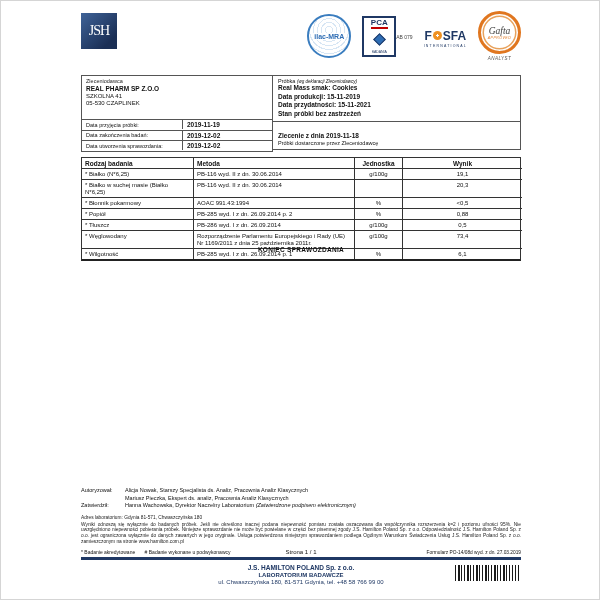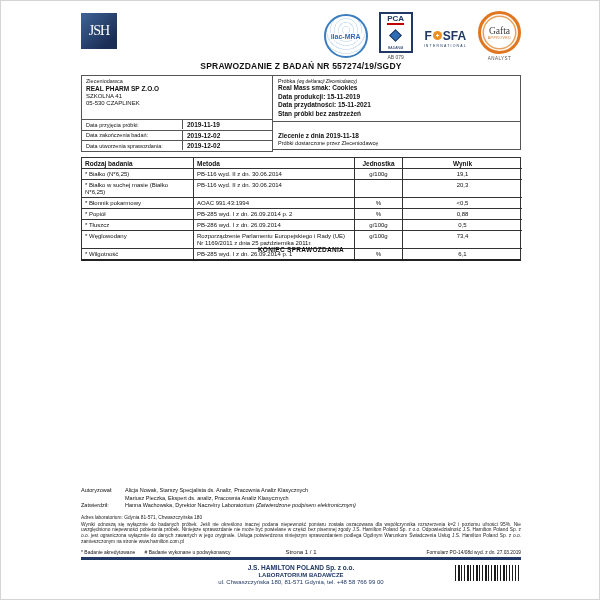--- a/index.html
+++ b/index.html
@@ -20,35 +20,35 @@
     font-family:"Liberation Serif", serif; font-size:14px; letter-spacing:-1px;
   }
   .wordmark { font-family:"Liberation Serif", serif; font-size:19px; letter-spacing:5px; color:#1c2f56; }
   .badges { display:flex; align-items:center; gap:11px; margin-top:2px; }
   .ilac {
     width:44px; height:44px; border-radius:50%; border:2px solid #3a7dbf; overflow:hidden;
     background:repeating-radial-gradient(circle at 50% 35%, #ffffff 0 3px, #d7e6f4 3px 4px);
     display:flex; align-items:center; justify-content:center;
   }
   .ilac span { font-size:7px; font-weight:bold; color:#2e6db4; background:rgba(255,255,255,.85); padding:0 1px; }
-  .pca-col { display:flex; flex-direction:column; align-items:center; }
+  .pca-col { display:flex; flex-direction:row; align-items:center; }
   .pca {
     width:34px; height:41px; border:2px solid #1f3864; background:#fff; overflow:hidden;
     display:flex; flex-direction:column; align-items:center; justify-content:space-between; padding:1px 0;
   }
   .pca-name { font-size:8px; font-weight:bold; color:#1f3864; line-height:8px; border-bottom:2px solid #c00000; }
   .pca-diamond { width:9px; height:9px; border:1px solid #1f3864; background:#2e6db4; transform:rotate(45deg); margin:1px 0; }
   .pca-badania { font-size:3.5px; color:#1f3864; line-height:4px; overflow:hidden; }
   .pca-num { font-size:5px; color:#444; margin-top:1px; }
   .fosfa-col { display:flex; flex-direction:column; align-items:center; margin-top:4px; }
   .fosfa-row { display:flex; align-items:center; font-size:12px; font-weight:bold; color:#1f3864; }
   .fosfa-sun { width:9px; height:9px; border-radius:50%; margin:0 1px;
     background:radial-gradient(circle, #ffffff 0 18%, #ef9122 20% 100%); }
   .fosfa-sub { font-size:3.5px; letter-spacing:1.2px; color:#1f3864; margin-top:1px; }
-  .gafta-col { display:flex; flex-direction:column; align-items:center; }
+  .gafta-col { display:flex; flex-direction:column; align-items:center;font-style:italic; }
   .gafta {
     width:43px; height:43px; border-radius:50%; border:3px solid #e0761f;
     box-shadow:inset 0 0 0 1.5px #fff, inset 0 0 0 3px #e8a25c;
     display:flex; flex-direction:column; align-items:center; justify-content:center; background:#fff;
   }
   .gafta-name { font-family:"Liberation Serif", serif; font-size:9.5px; color:#3b3b3b; }
   .gafta-approved { font-size:3.5px; color:#e0761f; letter-spacing:.5px; }
   .gafta-analyst { font-size:4.5px; color:#555; margin-top:2px; letter-spacing:.5px; }
 
   
@@ -138,21 +138,20 @@
       <div class="gafta-col">
         <div class="gafta">
           <div class="gafta-name">Gafta</div>
           <div class="gafta-approved">APPROVED</div>
         </div>
         <div class="gafta-analyst">ANALYST</div>
       </div>
     </div>
   </div>
 
-  <div class="abs title">SPRAWOZDANIE Z BADAŃ NR 557274/19/SGDY</div>
 
   <div class="abs info">
     <div>
       <div class="box client-box">
         <div class="lbl">Zleceniodawca</div>
         <div class="client-name">REAL PHARM SP Z.O.O</div>
         <div class="client-line">SZKOLNA 41</div>
         <div class="client-line">05-530 CZAPLINEK</div>
       </div>
       <div class="date-row">

